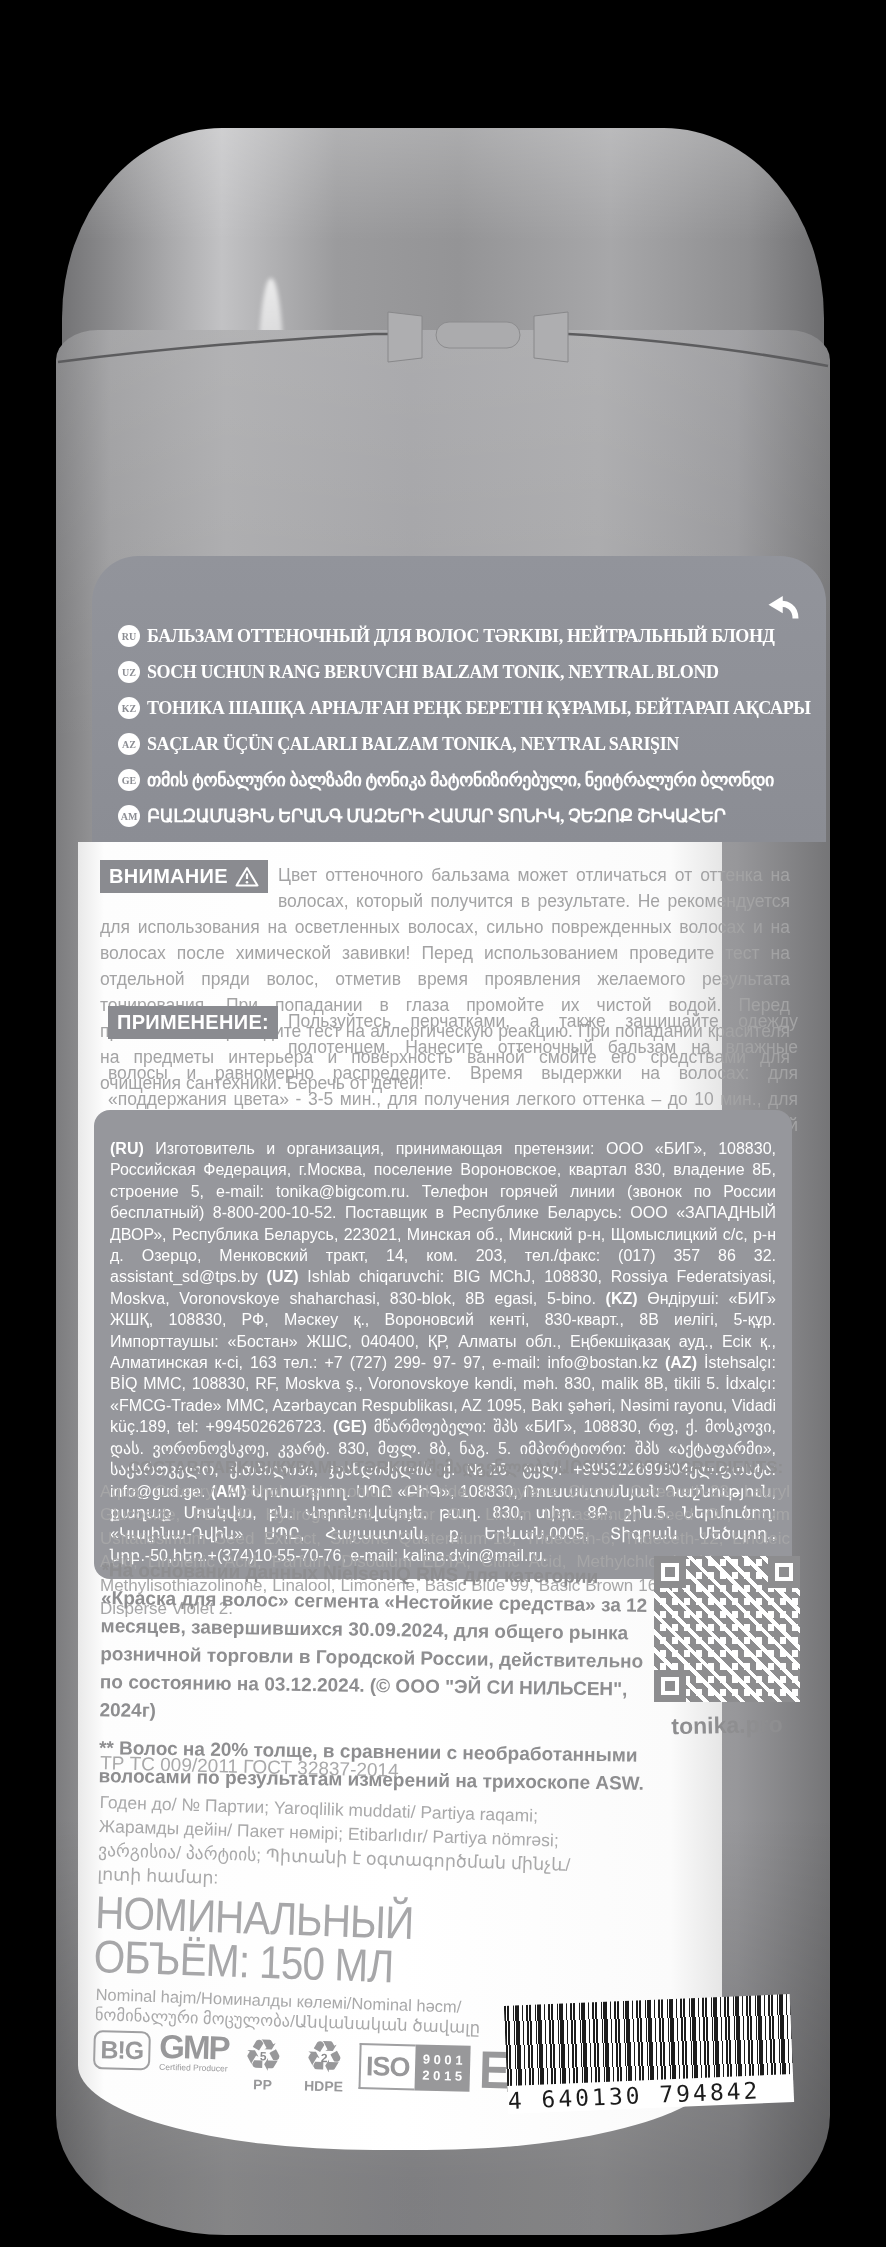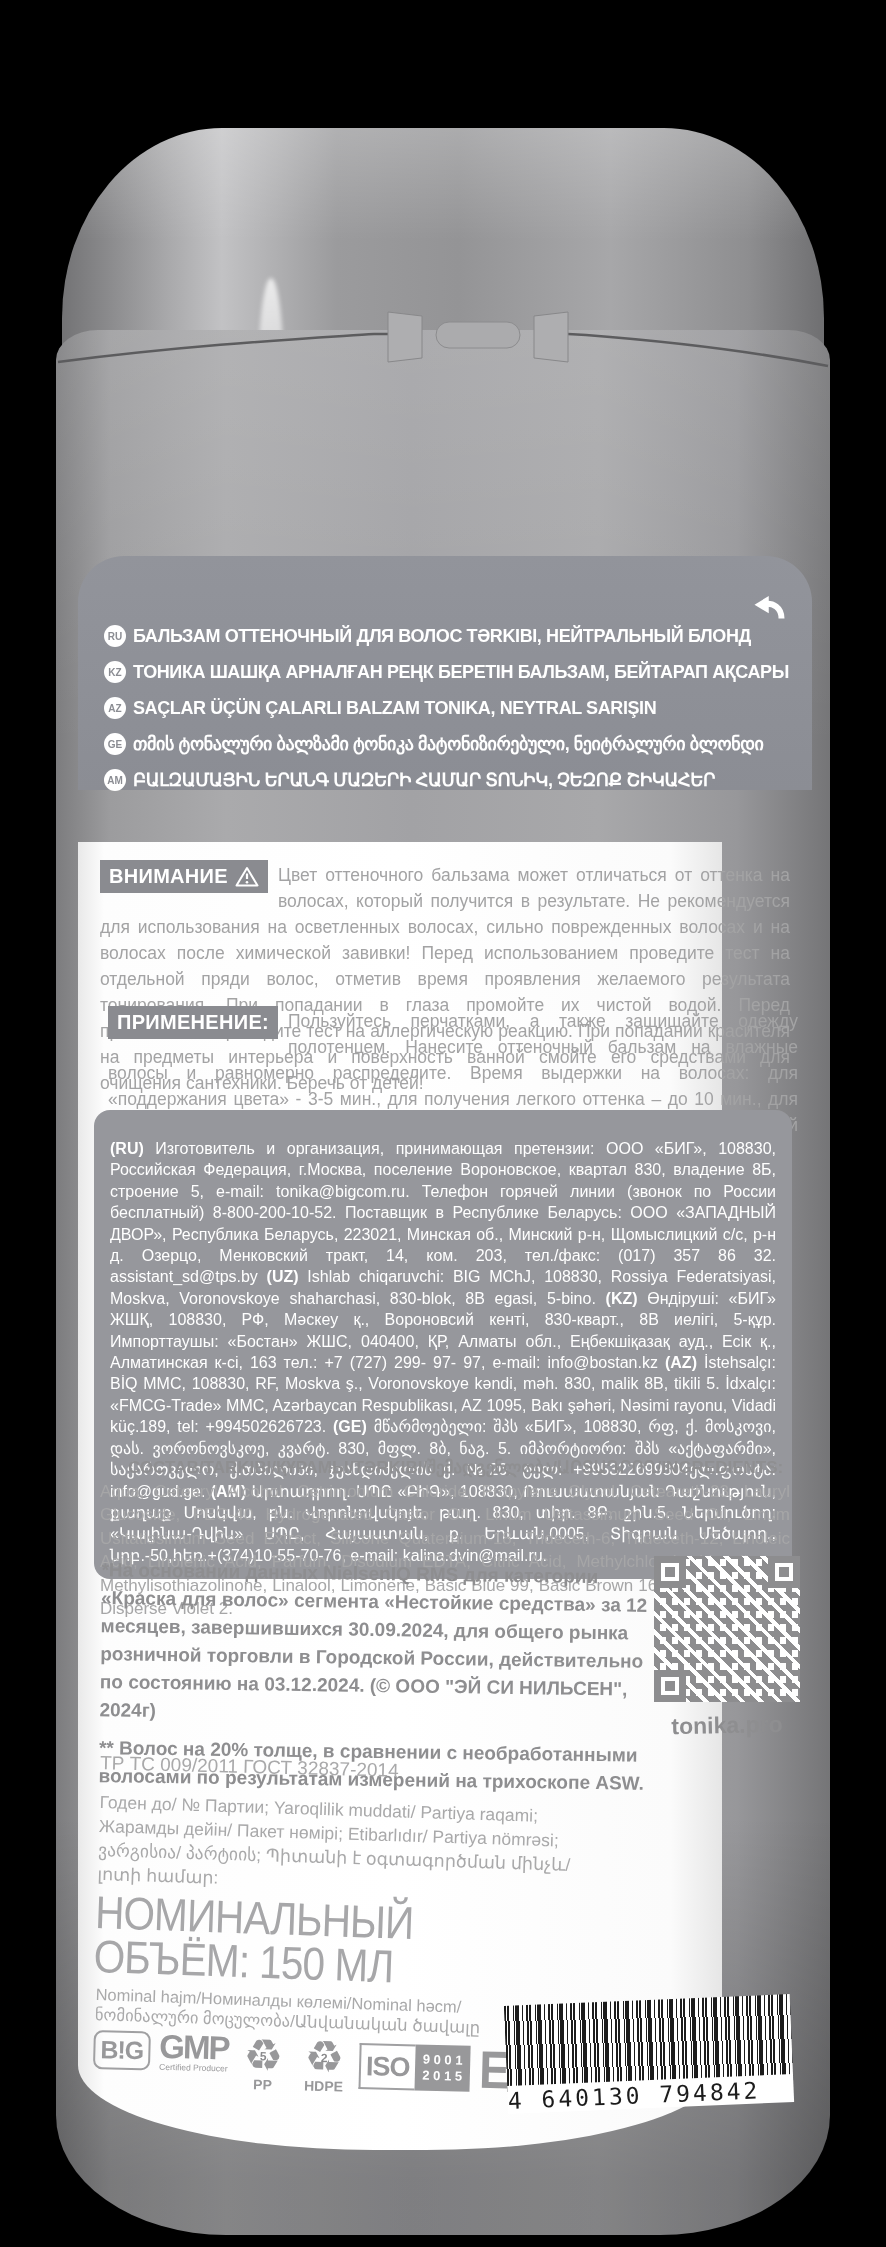--- a/index.html
+++ b/index.html
@@ -17,23 +17,23 @@
     border-radius:160px 160px 0 0 / 190px 190px 0 0;
     background:
       linear-gradient(180deg,rgba(255,255,255,.22),rgba(255,255,255,0) 45%),
       linear-gradient(90deg,#737375 0,#a9a9ab 14%,#c2c2c4 21%,#9b9b9d 36%,#949496 52%,#a7a7a9 72%,#8e8e90 90%,#6f6f71 100%);
   }
   .cap-gloss{position:absolute;left:196px;top:150px;width:26px;height:210px;border-radius:50%;
     background:linear-gradient(180deg,rgba(255,255,255,.75),rgba(255,255,255,0));filter:blur(2px);}
   .cap-seam{position:absolute;left:56px;top:300px;}
 
   
-  .lang-panel{position:absolute;left:78px;top:556px;width:734px;height:234px;
+  .lang-panel{position:absolute;left:92px;top:556px;width:734px;height:286px;
     border-radius:46px 46px 0 0;
-    background:linear-gradient(180deg,#92949b,#8b8d94);}
+    background:linear-gradient(180deg,#92949b,#8b8d94);font-family:Liberation Serif, serif;}
   .flip-arrow{position:absolute;right:26px;top:34px;}
   .lang-list{position:absolute;left:26px;top:62px;right:20px;}
   .lang-row{display:flex;align-items:center;height:36px;}
   .lang-badge{flex:0 0 auto;width:22px;height:22px;border-radius:50%;background:#fff;
     color:#8b8d93;font-size:10px;font-weight:bold;display:flex;align-items:center;justify-content:center;
     margin-right:7px;letter-spacing:0;}
   .lang-text{color:#fff;font-weight:bold;font-size:18px;white-space:nowrap;letter-spacing:-.4px;}
 
   
   .white-label{position:absolute;left:78px;top:842px;width:644px;height:1308px;
@@ -126,22 +126,26 @@
         <path d="M21 19 C 21 11.5 15.5 8.5 9.5 9.3" fill="none" stroke="#fff" stroke-width="4"></path>
         <path d="M12.5 4 L 3 9.8 L 12.5 15.5 Z" fill="#fff"></path>
       </svg>
     </span>
     <div class="lang-list">
         <div class="lang-row">
           <span class="lang-badge">RU</span>
           <span class="lang-text">БАЛЬЗАМ ОТТЕНОЧНЫЙ ДЛЯ ВОЛОС TƏRKIBI, НЕЙТРАЛЬНЫЙ БЛОНД</span>
         </div>
         <div class="lang-row">
+          <span class="lang-badge">UZ</span>
+          <span class="lang-text">SOCH UCHUN RANG BERUVCHI BALZAM TONIK, NEYTRAL BLOND</span>
+        </div>
+        <div class="lang-row">
           <span class="lang-badge">KZ</span>
-          <span class="lang-text">ТОНИКА ШАШҚА АРНАЛҒАН РЕҢК БЕРЕТІН БАЛЬЗАМ, БЕЙТАРАП АҚСАРЫ</span>
+          <span class="lang-text">ТОНИКА ШАШҚА АРНАЛҒАН РЕҢК БЕРЕТІН ҚҰРАМЫ, БЕЙТАРАП АҚСАРЫ</span>
         </div>
         <div class="lang-row">
           <span class="lang-badge">AZ</span>
           <span class="lang-text">SAÇLAR ÜÇÜN ÇALARLI BALZAM TONIKA, NEYTRAL SARIŞIN</span>
         </div>
         <div class="lang-row">
           <span class="lang-badge">GE</span>
           <span class="lang-text">თმის ტონალური ბალზამი ტონიკა მატონიზირებული, ნეიტრალური ბლონდი</span>
         </div>
         <div class="lang-row">

